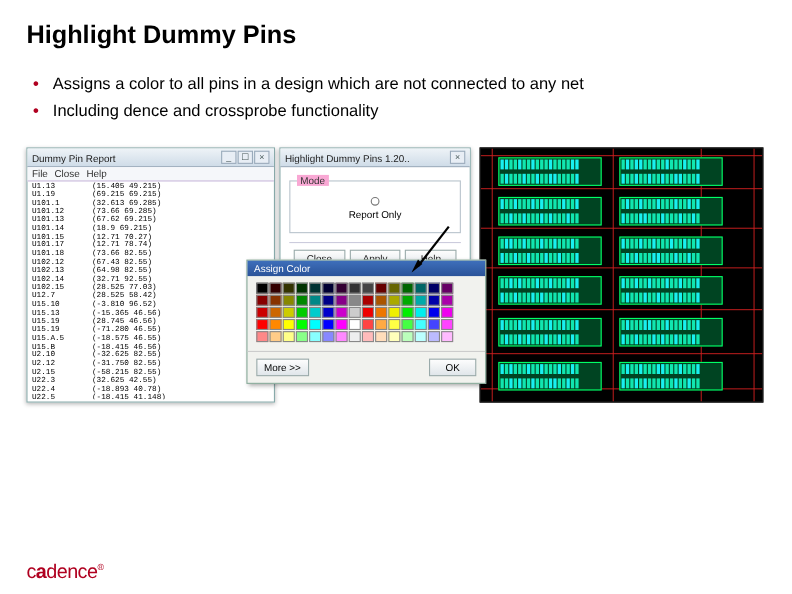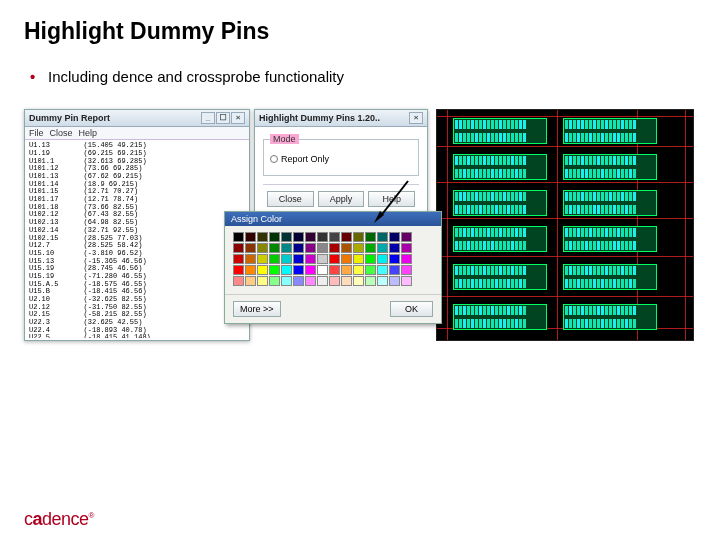--- a/index.html
+++ b/index.html
@@ -6,35 +6,35 @@
   body { width:720px; height:540px; background:#fff; font-family:Arial,Helvetica,sans-serif; color:#000; position:relative; overflow:hidden; }
   .slide { padding:18px 24px; width:100%; height:100%; position:relative; }
   .title { font-size:23px; font-weight:700; margin-bottom:22px; }
   .bullets { list-style:none; font-size:15px; line-height:1.35; margin-left:6px; margin-bottom:22px; }
   .bullets li { position:relative; padding-left:18px; margin-bottom:4px; }
   .bullets li::before { content:"•"; position:absolute; left:0; color:#b00020; font-weight:bold; }
   .images-row { display:flex; gap:4px; align-items:flex-start; margin-top:8px; }
 
   
   .win { background:#fff; border:1px solid #8aa; box-shadow:0 1px 4px rgba(0,0,0,.3); font-family:Tahoma,Arial,sans-serif; font-size:9px; }
-  .titlebar { display:flex; align-items:center; justify-content:space-between; background:linear-gradient(#eef3f7,#cfdce8); border-bottom:1px solid #9ab; padding:2px 4px; font-size:9px; color:#222;font-weight:bold; }
+  .titlebar { display:flex; align-items:flex-end; justify-content:space-between; background:linear-gradient(#eef3f7,#cfdce8); border-bottom:1px solid #9ab; padding:2px 4px; font-size:9px; color:#222; }
   .tb-icons { display:flex; gap:1px; }
   .tb-btn { width:14px;height:12px;border:1px solid #9ab;background:#e8eef5;font-size:8px;line-height:10px;text-align:center;color:#455; }
 
   
   .report { width:226px; height:232px; }
   .menubar { display:flex; gap:6px; padding:1px 4px; border-bottom:1px solid #cbd; font-size:9px; color:#333; background:#f5f7fa; }
   .report-body { padding:2px 4px; font-family:"Courier New",monospace; font-size:7px; line-height:1.1; color:#000; white-space:pre; height:198px; overflow:hidden; }
 
   
   .highlight { width:174px; position:relative; }
   .hl-body { padding:6px 8px 8px 8px; }
   .group { border:1px solid #b8c4cc; padding:8px 6px 8px 6px; margin-top:6px; position:relative; }
   .group-label { position:absolute; top:-6px; left:6px; background:#f9a8d4; padding:0 3px; font-size:9px; color:#333; }
-  .radio-row { display:flex; align-items:center; gap:3px; margin:3px 0; font-size:9px; }
+  .radio-row { display:flex; align-items:center; gap:3px; margin:3px 0; font-size:9px;flex-direction:column; }
   .radio { width:8px;height:8px;border:1px solid #777;border-radius:50%;display:inline-block;background:#fff;position:relative;}
   .radio.checked::after{content:"";width:4px;height:4px;background:#2b6dd1;border-radius:50%;position:absolute;left:1px;top:1px;}
   .colorbtn-row { display:flex; align-items:center; gap:6px; margin-top:2px; margin-left:0; justify-content:space-between; }
   .swatch-btn { width:18px;height:14px;border:1px solid #888;background:#2ceef0; }
   .btn-row { display:flex; gap:4px; margin-top:8px; padding:6px 4px 2px 4px; border-top:1px solid #ccd; }
   .btn { border:1px solid #9aa;background:linear-gradient(#fdfdfd,#e0e6ea);padding:2px 0;font-size:9px;color:#222;flex:1;text-align:center; }
 
   
   .palette { position:absolute; left:-30px; top:102px; width:218px; background:#f1f2ee; border:1px solid #8a9; box-shadow:2px 2px 4px rgba(0,0,0,.35); font-family:Tahoma,Arial,sans-serif; z-index:5; }
   .pal-title { background:linear-gradient(#3e6fbb,#2a5399); color:#fff; font-size:9px; padding:2px 6px; }
@@ -61,20 +61,21 @@
   .logo b { font-weight:700; }
   .logo sup { font-size:8px; }
 </style>
 </head>
 <body>
 
 <div class="slide">
   <div class="title">Highlight Dummy Pins</div>
 
   <ul class="bullets">
+    <li>Assigns a color to all pins in a design which are not connected to any net</li>
     <li>Including dence and crossprobe functionality</li>
   </ul>
 
   <div class="images-row">
 
     <div class="win report">
       <div class="titlebar">
         <span>Dummy Pin Report</span>
         <span class="tb-icons">
           <span class="tb-btn">_</span>

